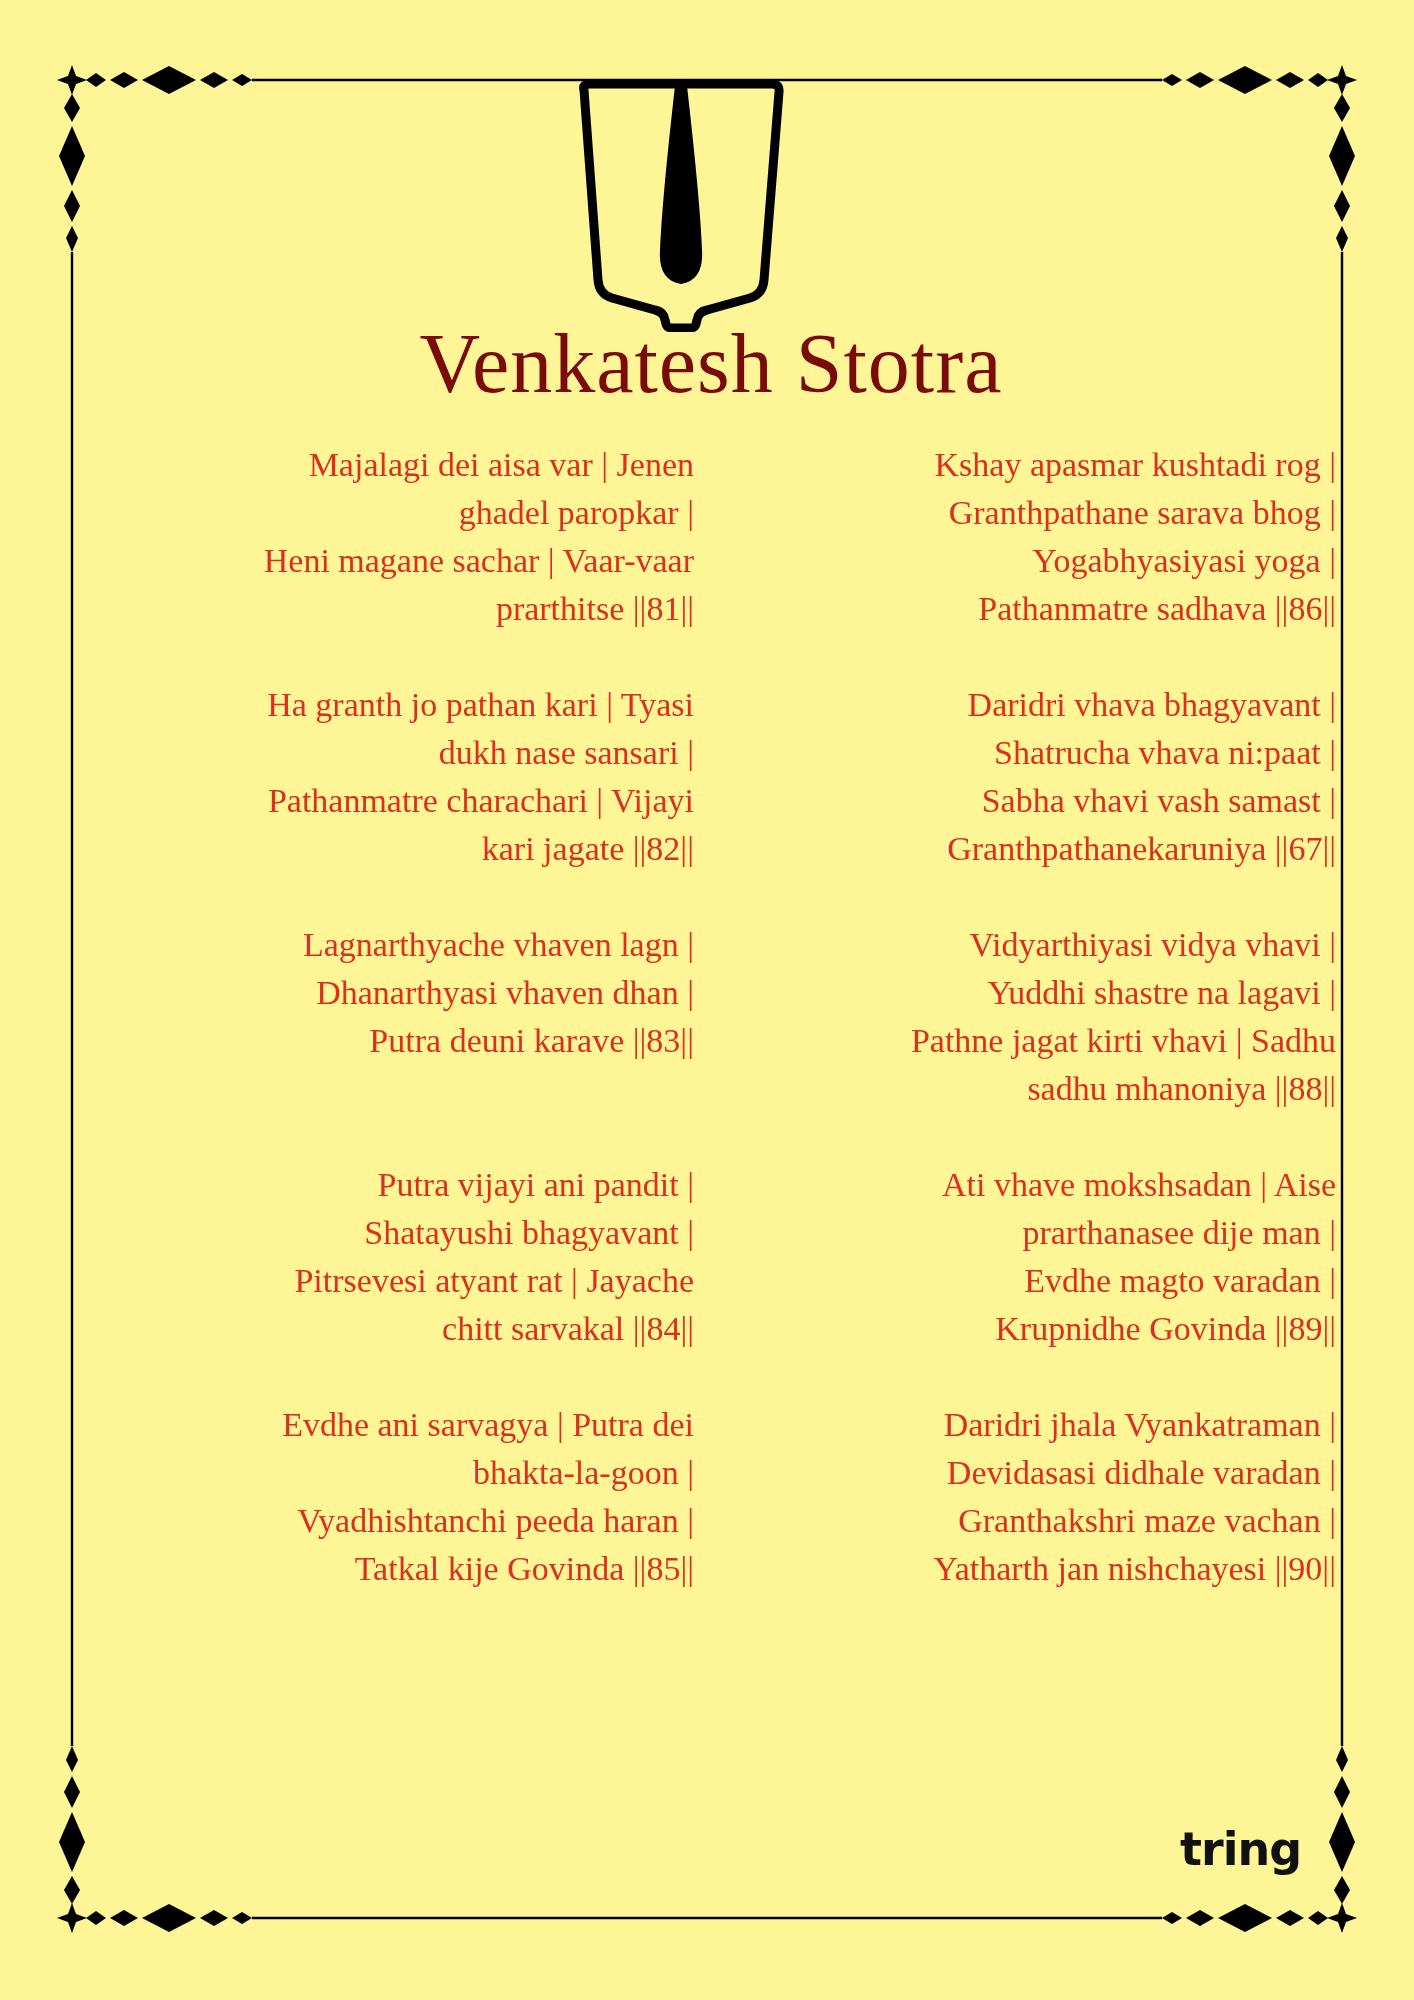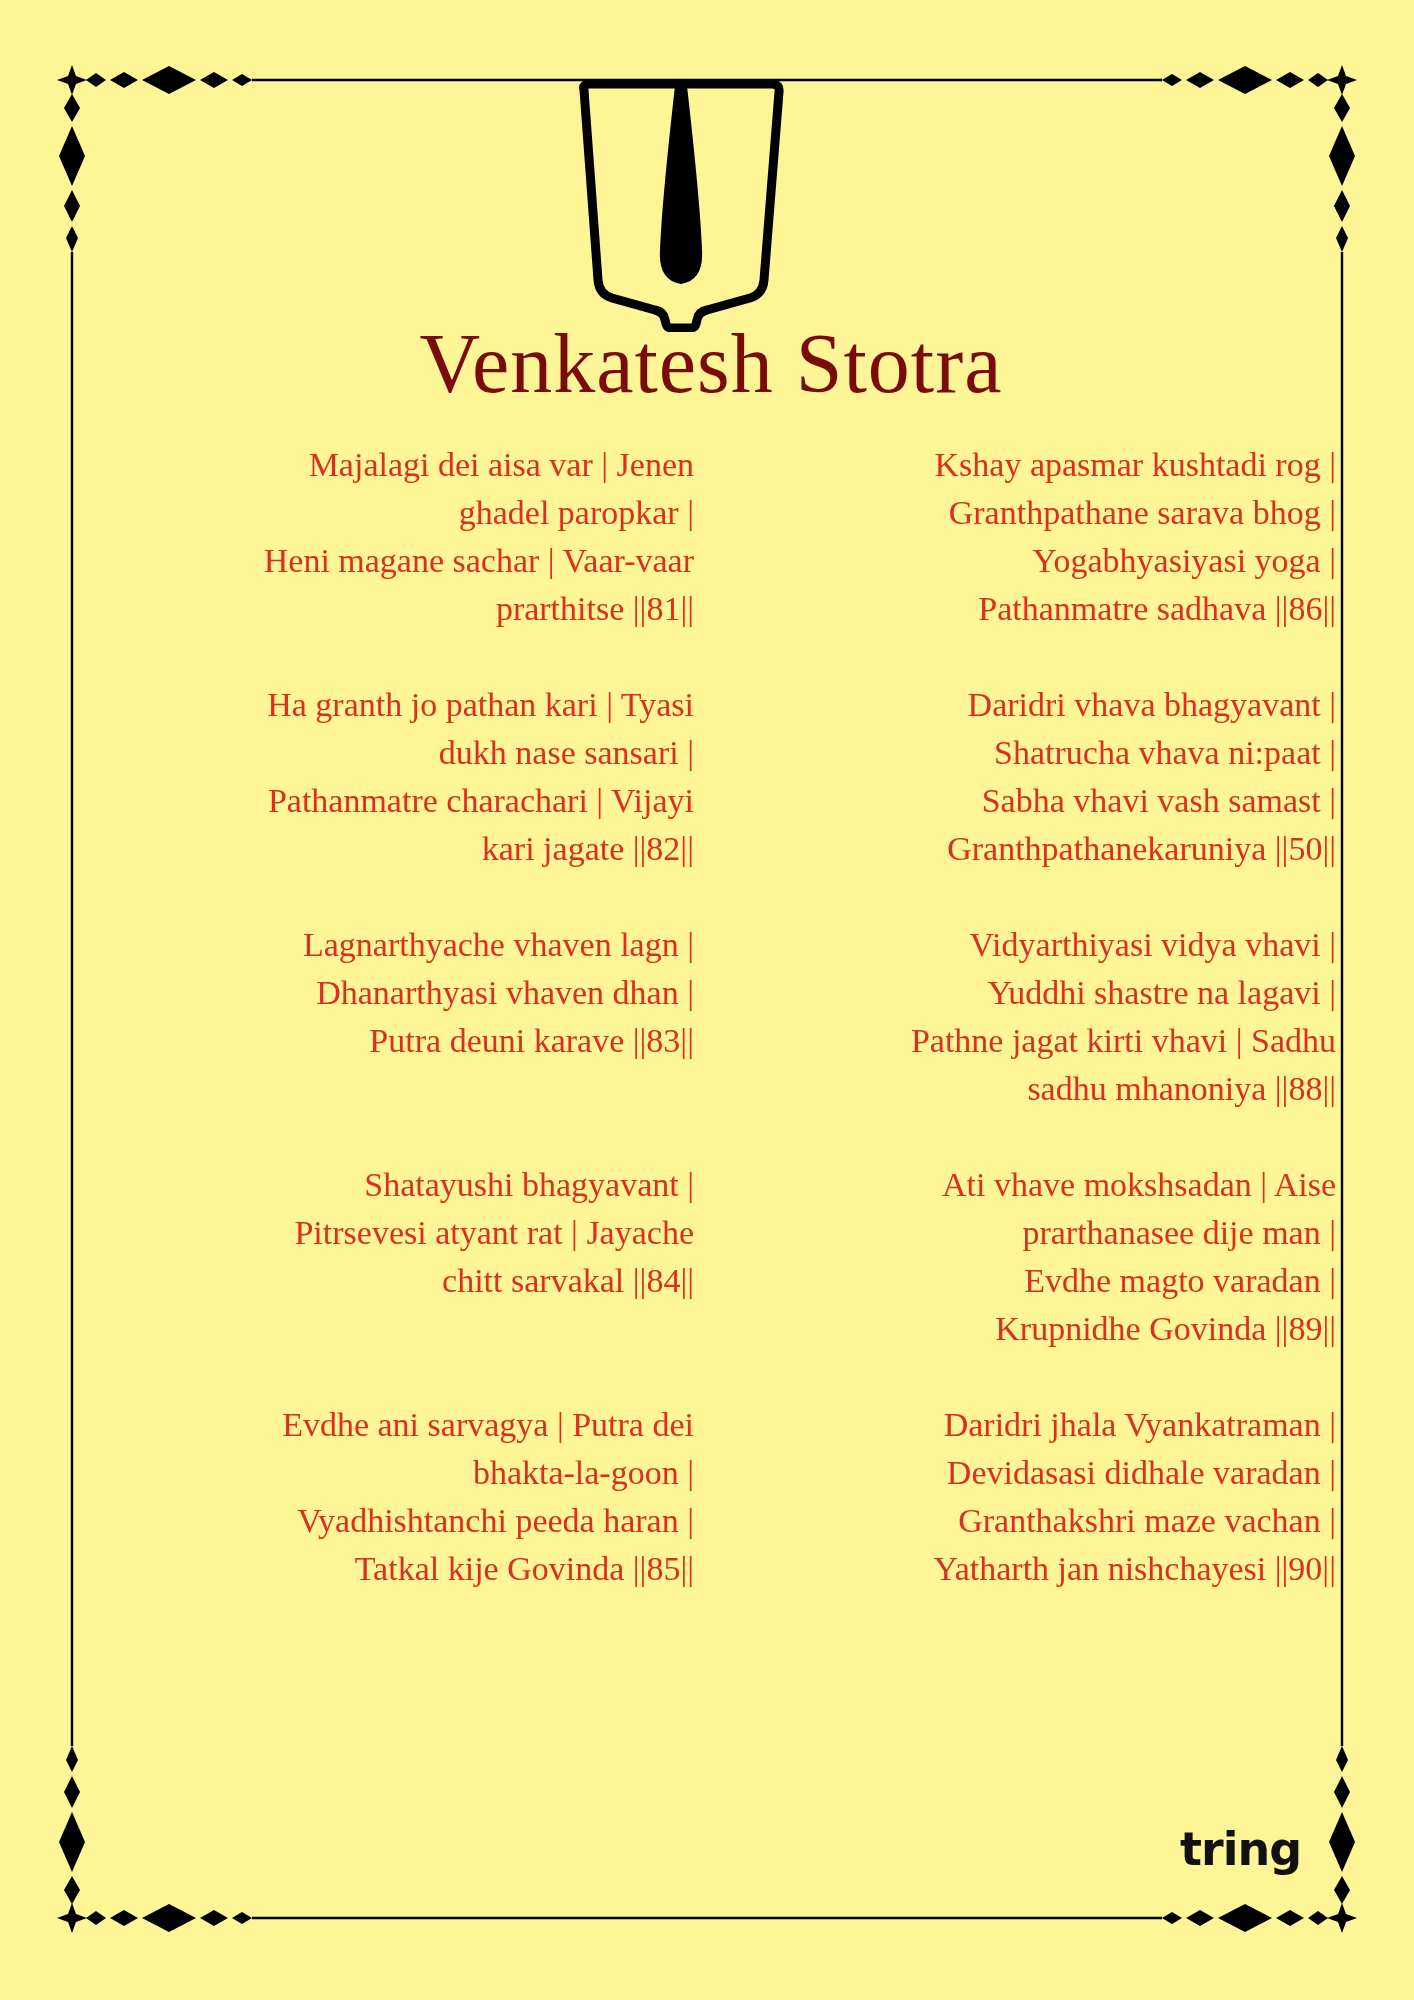--- a/index.html
+++ b/index.html
@@ -105,20 +105,21 @@
     <span class="verse-line">dukh nase sansari |</span>
     <span class="verse-line">Pathanmatre charachari | Vijayi</span>
     <span class="verse-line">kari jagate ||82||</span>
   </div>
   <div class="verse">
     <span class="verse-line">Lagnarthyache vhaven lagn |</span>
     <span class="verse-line">Dhanarthyasi vhaven dhan |</span>
     <span class="verse-line">Putra deuni karave ||83||</span>
   </div>
   <div class="verse">
+    <span class="verse-line">Putra vijayi ani pandit |</span>
     <span class="verse-line">Shatayushi bhagyavant |</span>
     <span class="verse-line">Pitrsevesi atyant rat | Jayache</span>
     <span class="verse-line">chitt sarvakal ||84||</span>
   </div>
   <div class="verse">
     <span class="verse-line">Evdhe ani sarvagya | Putra dei</span>
     <span class="verse-line">bhakta-la-goon |</span>
     <span class="verse-line">Vyadhishtanchi peeda haran |</span>
     <span class="verse-line">Tatkal kije Govinda ||85||</span>
   </div>
@@ -128,21 +129,21 @@
   <div class="verse">
     <span class="verse-line">Kshay apasmar kushtadi rog |</span>
     <span class="verse-line">Granthpathane sarava bhog |</span>
     <span class="verse-line">Yogabhyasiyasi yoga |</span>
     <span class="verse-line">Pathanmatre sadhava ||86||</span>
   </div>
   <div class="verse">
     <span class="verse-line">Daridri vhava bhagyavant |</span>
     <span class="verse-line">Shatrucha vhava ni:paat |</span>
     <span class="verse-line">Sabha vhavi vash samast |</span>
-    <span class="verse-line">Granthpathanekaruniya ||50||</span>
+    <span class="verse-line">Granthpathanekaruniya ||67||</span>
   </div>
   <div class="verse">
     <span class="verse-line">Vidyarthiyasi vidya vhavi |</span>
     <span class="verse-line">Yuddhi shastre na lagavi |</span>
     <span class="verse-line">Pathne jagat kirti vhavi | Sadhu</span>
     <span class="verse-line">sadhu mhanoniya ||88||</span>
   </div>
   <div class="verse">
     <span class="verse-line">Ati vhave mokshsadan | Aise</span>
     <span class="verse-line">prarthanasee dije man |</span>

